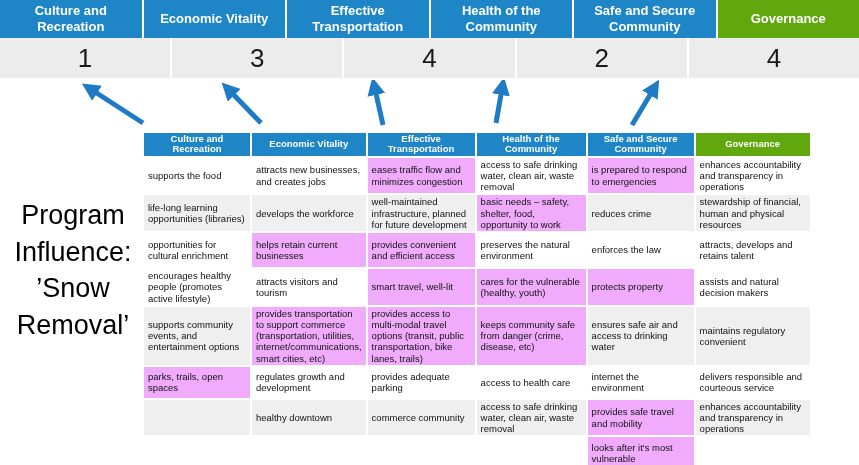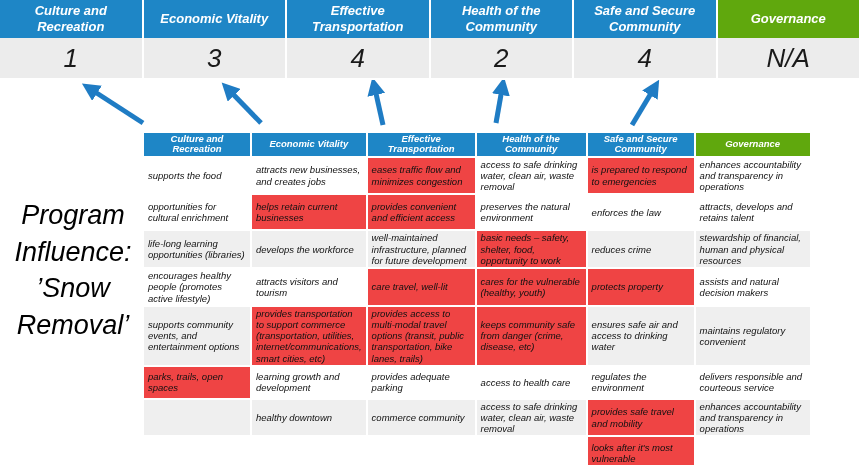--- a/index.html
+++ b/index.html
@@ -1,16 +1,16 @@
 <!DOCTYPE html>
 <html><head>
 <meta charset="utf-8">
 <style>
   html,body { margin:0; padding:0; background:#fff; font-family:"Liberation Sans",sans-serif; }
-  .slide { position:relative; width:859px; height:465px; background:#fff; overflow:hidden;font-style:italic; }
+  .slide { position:relative; width:859px; height:465px; background:#fff; overflow:hidden; }
 
   
   .banner { position:absolute; top:0; left:0; width:859px; display:flex; gap:2px; }
   .banner-cell {
     flex:1; height:38px; background:#1e86c6; color:#fff; font-weight:bold;
     font-size:13px; line-height:1.25; display:flex; align-items:center;
     justify-content:center; text-align:center; padding:0 6px; box-sizing:border-box;
   }
   .banner-cell.green { background:#60a80d; }
 
@@ -37,21 +37,21 @@
   table.matrix th {
     background:#1e86c6; color:#fff; font-size:9.5px; font-weight:bold;
     text-align:center; vertical-align:middle; padding:1px 2px; line-height:1.1;
   }
   table.matrix th.green { background:#60a80d; }
   table.matrix td {
     background:#fff; color:#111; font-size:9.5px; line-height:1.18;
     vertical-align:middle; padding:1px 4px; overflow:hidden;
   }
   table.matrix td.g { background:#efefef; }
-  table.matrix td.y { background:#ef4444; }
+  table.matrix td.y { background:#f0abfc; }
 </style>
 </head>
 <body>
 
 <div class="slide">
 
   <div class="banner">
     <div class="banner-cell">Culture and Recreation</div>
     <div class="banner-cell">Economic Vitality</div>
     <div class="banner-cell">Effective Transportation</div>
@@ -59,21 +59,20 @@
     <div class="banner-cell">Safe and Secure Community</div>
     <div class="banner-cell green">Governance</div>
   </div>
 
   <div class="scores">
     <div class="score-cell">1</div>
     <div class="score-cell">3</div>
     <div class="score-cell">4</div>
     <div class="score-cell">2</div>
     <div class="score-cell">4</div>
-    <div class="score-cell">N/A</div>
   </div>
 
   <svg class="arrows" width="859" height="52" viewBox="0 0 859 52">
     <defs>
       <marker id="ah" markerWidth="3.6" markerHeight="3.6" refX="1.2" refY="1.8" orient="auto">
         <path d="M0,0 L3.6,1.8 L0,3.6 z" fill="#1f7cc4"></path>
       </marker>
     </defs>
     <line x1="143" y1="43" x2="92" y2="10" stroke="#1f7cc4" stroke-width="5" marker-end="url(#ah)"></line>
     <line x1="261" y1="43" x2="230" y2="11" stroke="#1f7cc4" stroke-width="5" marker-end="url(#ah)"></line>
@@ -106,58 +105,58 @@
       <th class="green">Governance</th>
     </tr>
     <tr style="height:34px">
       <td>supports the food</td>
       <td>attracts new businesses, and creates jobs</td>
       <td class="y">eases traffic flow and minimizes congestion</td>
       <td>access to safe drinking water, clean air, waste removal</td>
       <td class="y">is prepared to respond to emergencies</td>
       <td>enhances accountability and transparency in operations</td>
     </tr>
+    <tr style="height:31px">
+      <td class="g">life-long learning opportunities (libraries)</td>
+      <td class="g">develops the workforce</td>
+      <td class="g">well-maintained infrastructure, planned for future development</td>
+      <td class="y">basic needs – safety, shelter, food, opportunity to work</td>
+      <td class="g">reduces crime</td>
+      <td class="g">stewardship of financial, human and physical resources</td>
+    </tr>
     <tr style="height:34px">
       <td>opportunities for cultural enrichment</td>
       <td class="y">helps retain current businesses</td>
       <td class="y">provides convenient and efficient access</td>
       <td>preserves the natural environment</td>
       <td>enforces the law</td>
       <td>attracts, develops and retains talent</td>
     </tr>
     <tr style="height:31px">
-      <td class="g">life-long learning opportunities (libraries)</td>
-      <td class="g">develops the workforce</td>
-      <td class="g">well-maintained infrastructure, planned for future development</td>
-      <td class="y">basic needs – safety, shelter, food, opportunity to work</td>
-      <td class="g">reduces crime</td>
-      <td class="g">stewardship of financial, human and physical resources</td>
-    </tr>
-    <tr style="height:31px">
       <td>encourages healthy people (promotes active lifestyle)</td>
       <td>attracts visitors and tourism</td>
-      <td class="y">care travel, well-lit</td>
+      <td class="y">smart travel, well-lit</td>
       <td class="y">cares for the vulnerable (healthy, youth)</td>
       <td class="y">protects property</td>
       <td>assists and natural decision makers</td>
     </tr>
     <tr style="height:56px">
       <td class="g">supports community events, and entertainment options</td>
       <td class="y">provides transportation to support commerce (transportation, utilities, internet/communications, smart cities, etc)</td>
       <td class="y">provides access to multi-modal travel options (transit, public transportation, bike lanes, trails)</td>
       <td class="y">keeps community safe from danger (crime, disease, etc)</td>
       <td class="g">ensures safe air and access to drinking water</td>
       <td class="g">maintains regulatory convenient</td>
     </tr>
     <tr style="height:31px">
       <td class="y">parks, trails, open spaces</td>
-      <td>learning growth and development</td>
+      <td>regulates growth and development</td>
       <td>provides adequate parking</td>
       <td>access to health care</td>
-      <td>regulates the environment</td>
+      <td>internet the environment</td>
       <td>delivers responsible and courteous service</td>
     </tr>
     <tr style="height:35px">
       <td class="g"></td>
       <td class="g">healthy downtown</td>
       <td class="g">commerce community</td>
       <td class="g">access to safe drinking water, clean air, waste removal</td>
       <td class="y">provides safe travel and mobility</td>
       <td class="g">enhances accountability and transparency in operations</td>
     </tr>

